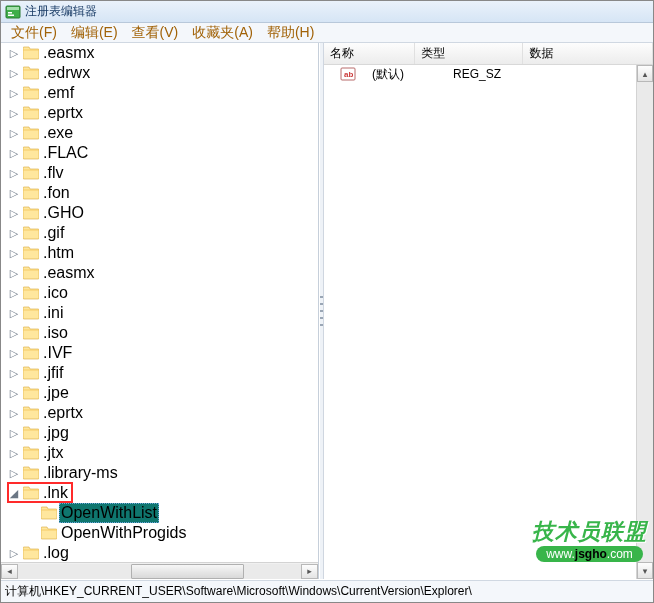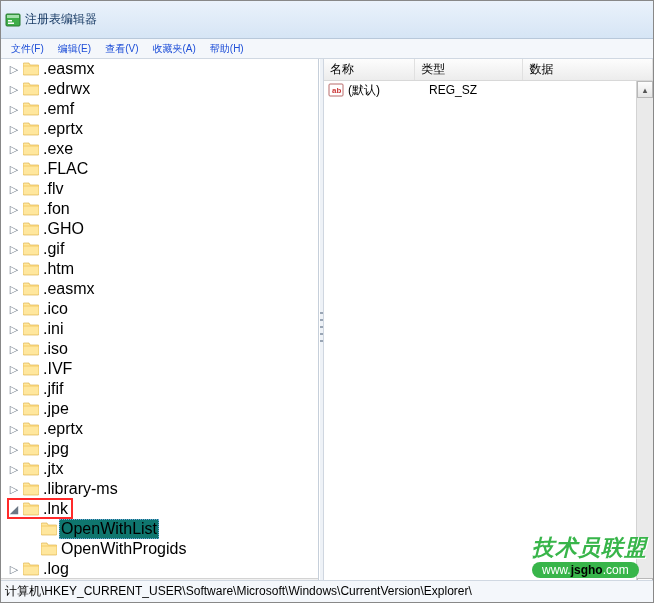--- a/index.html
+++ b/index.html
@@ -1,21 +1,21 @@
 <!DOCTYPE html>
 <html><head>
 <meta charset="utf-8">
 <style>
   * { margin: 0; padding: 0; box-sizing: border-box; font-family: "Microsoft YaHei", "SimSun", Tahoma, sans-serif; }
   body { width: 654px; height: 603px; background: #fff; font-size: 12px; color: #000; overflow: hidden; position: relative; border: 1px solid #888; }
-  .titlebar { height: 38px; background: linear-gradient(#eaf2fb,#d6e5f5); display: flex; align-items: center; padding: 0 4px; gap: 4px; border-bottom: 1px solid #b8c8da; }
+  .titlebar { height: 22px; background: linear-gradient(#eaf2fb,#d6e5f5); display: flex; align-items: center; padding: 0 4px; gap: 4px; border-bottom: 1px solid #b8c8da; }
   .app-icon svg { display:block; }
   .title-text { font-size: 12px; color:#1a3c66; }
   .menubar { height: 20px; display:flex; align-items:center; gap: 2px; padding: 0 4px; background:#f4f7fb; border-bottom:1px solid #d0d8e2; }
-  .menu-item { padding: 12px 6px; font-size:10px; color:#1d4ed8; cursor:default; }
+  .menu-item { padding: 12px 6px; font-size:14px; color:#a16207; cursor:default; }
   .client { position:relative; height: 536px; display:flex; }
   .left-pane { position:relative; width: 318px; height:100%; border-right:1px solid #c6cfda; overflow:hidden; }
   .tree-scroll { position:absolute; left:0; top:0; right:0; bottom:17px; overflow:hidden; }
   .tree { position:absolute; top:0; left:-156px;  }
   .node { height:20px; display:flex; align-items:center; white-space:nowrap; }
   .tw { width:14px; height:14px; display:inline-flex; align-items:center; justify-content:center; color:#6b7785; font-size:11px; margin-right:2px; }
   .folder-icon { width:16px; height:14px; margin-right:4px; display:inline-block; }
   .node-label { font-size:16px; }
   .selected { background:#0f766e; border:1px dotted #6ea5de; padding:0 1px; margin-left:-2px; }
   .redbox { position:absolute; border:2px solid #ff2a2a; pointer-events:none; }
@@ -24,26 +24,26 @@
   .strack { flex:1; height:15px; background:#eaeaea; position:relative; }
   .sthumb { position:absolute; top:0; height:15px; background:linear-gradient(#f6f6f6,#d9d9d9); border:1px solid #b0b0b0; border-radius:1px; }
   .splitter { width:5px; background:#eef2f7; border-left:1px solid #fff; border-right:1px solid #cfd6e0; cursor:col-resize; display:flex; align-items:center; justify-content:center; }
   .grip { width:3px; height:30px; display:flex; flex-direction:column; justify-content:space-between; }
   .grip span { width:3px; height:2px; background:#9aa6b5; }
   .right-pane { flex:1; position:relative; overflow:hidden; }
   .list-header { height:22px; display:flex; background:linear-gradient(#fdfdfd,#ececec); border-bottom:1px solid #d8d8d8; }
   .col { display:flex; align-items:center; padding:0 6px; font-size:12px; border-right:1px solid #e0e0e0; }
   .list-body { position:absolute; top:22px; left:0; right:17px; bottom:0; }
   .row { height:18px; display:flex; align-items:center; }
-  .val-icon { width:16px; height:16px; margin:0 4px; }
+  .val-icon { width:16px; height:16px; margin:0 16px; }
   .vscroll { position:absolute; top:22px; right:0; bottom:0; width:17px; background:#f0f0f0; border-left:1px solid #d3d3d3; display:flex; flex-direction:column; }
   .vbtn { height:17px; background:linear-gradient(#fdfdfd,#e4e4e4); border:1px solid #b8b8b8; display:flex; align-items:center; justify-content:center; font-size:9px; color:#555; }
   .vtrack { flex:1; background:#eaeaea; }
   .statusbar { position:absolute; bottom:0; left:0; right:0; height:22px; border-top:1px solid #d0d8e2; background:#f4f7fb; display:flex; align-items:center; padding:0 4px; font-size:12px; overflow:hidden; white-space:nowrap; }
-  .watermark { position:absolute; right:6px; bottom:24px; text-align:left; pointer-events:none; }
+  .watermark { position:absolute; right:6px; bottom:40px; text-align:center; pointer-events:none; }
   .wm-top { font-size:22px; font-weight:900; color:#38b54a; font-style:italic; letter-spacing:1px; text-shadow:1px 1px 0 #fff; }
   .wm-bot { font-size:12px; color:#fff; background:#38b54a; border-radius:10px; padding:1px 10px; display:inline-block; margin-top:-2px; }
   .wm-bot b { color:#000000; }
 </style>
 </head>
 <body>
 
 <div class="titlebar">
   <span class="app-icon">
     <svg width="16" height="16" viewBox="0 0 16 16">

